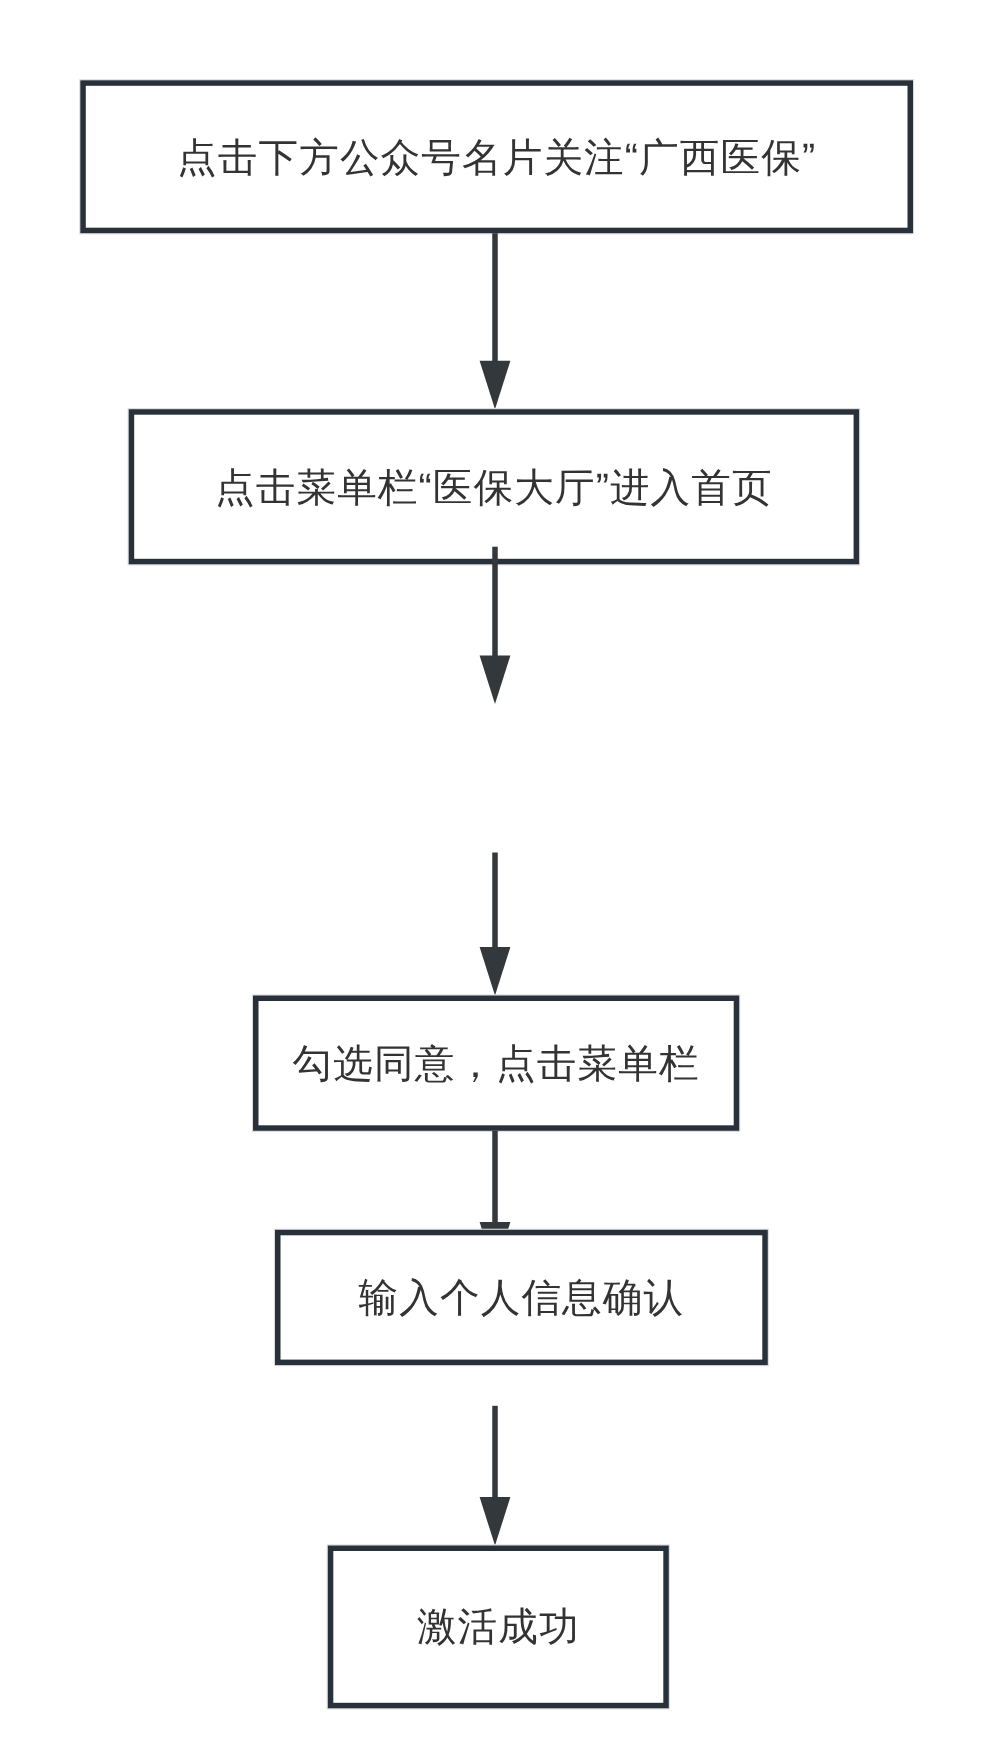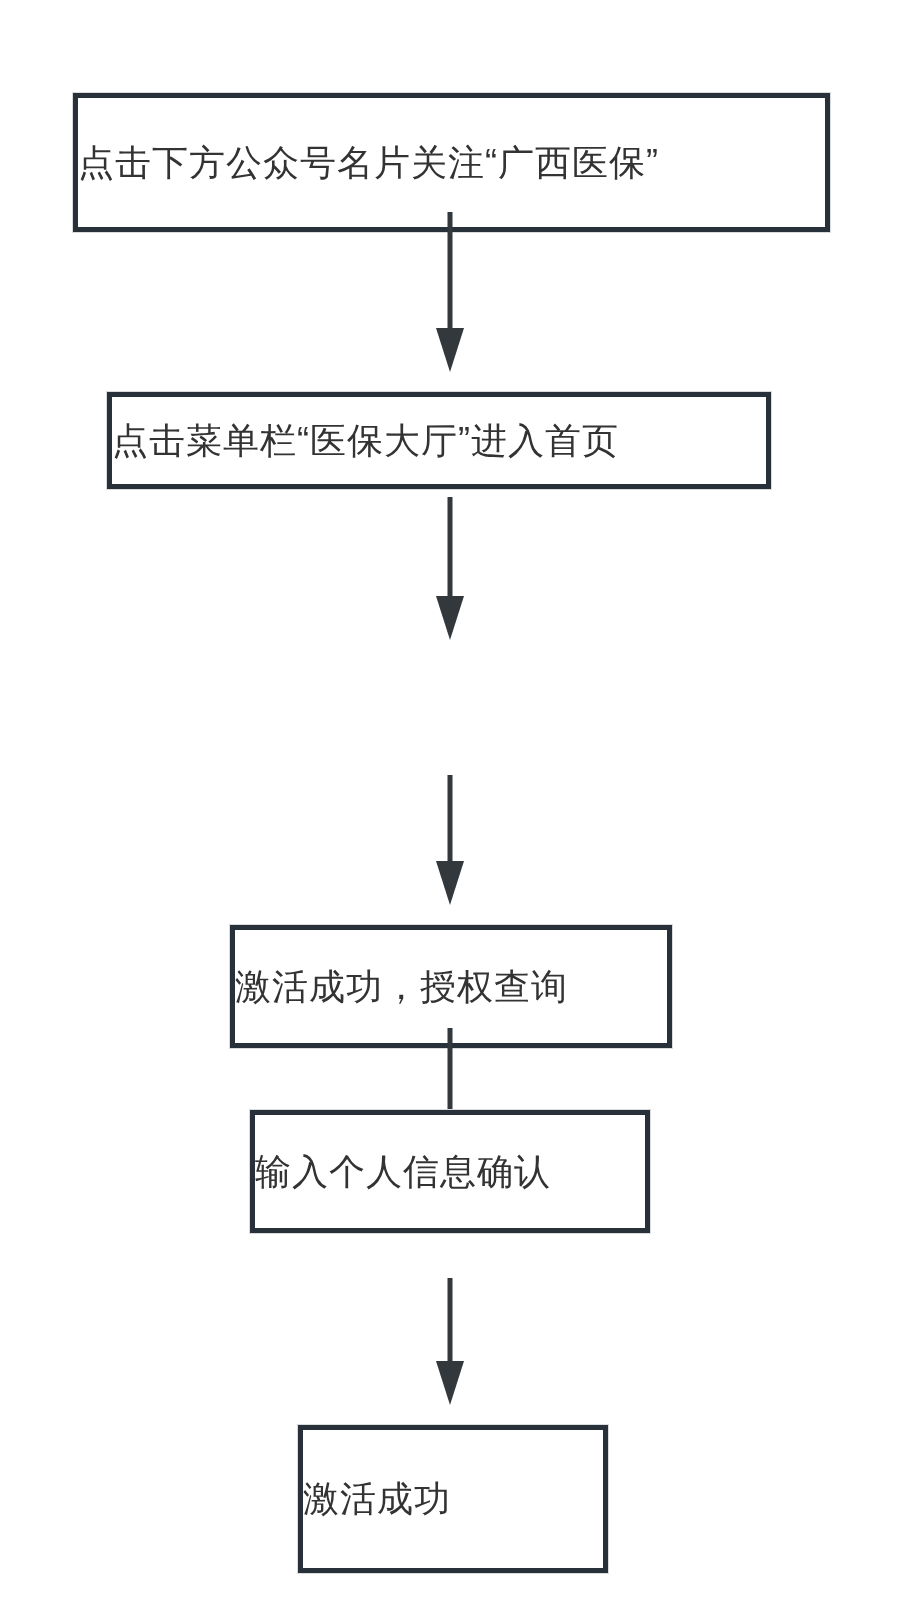--- a/index.html
+++ b/index.html
@@ -21,34 +21,34 @@
     overflow: hidden;
   }
 
   .box {
     position: absolute;
     background: var(--box-fill);
     border: 5px solid var(--box-border);
     box-shadow: 0 0 0 1px #d9dbdd;
     display: flex;
     align-items: center;
+    justify-content: center;
     text-align: center;
     color: var(--text);
     font-size: 36px;
     letter-spacing: 1px;
     line-height: 1.2;
-    margin-top: 20px;
   }
 
   
   .b1 { left: 73px;  top: 73px;   width: 757px; height: 139px; }
-  .b2 { left: 107px; top: 372px;  width: 664px; height: 97px; }
+  .b2 { left: 117px; top: 372px;  width: 664px; height: 141px; }
   .b3 { left: 120px; top: 640px;  width: 661px; height: 135px; }
   .b4 { left: 230px; top: 905px;  width: 442px; height: 123px; }
-  .b5 { left: 250px; top: 1090px; width: 400px; height: 123px; }
+  .b5 { left: 250px; top: 1118px; width: 448px; height: 123px; }
   .b6 { left: 298px; top: 1405px; width: 310px; height: 148px; }
 
   .arrow {
     position: absolute;
     width: 32px;
     left: 434px; 
   }
   .arrow .stem {
     position: absolute;
     left: 50%;
@@ -99,21 +99,21 @@
     <span class="head"></span>
   </div>
 
 
   <div class="arrow a3">
     <span class="stem"></span>
     <span class="head"></span>
   </div>
 
   <div class="box b4">
-    <span>激活成功，授权查询</span>
+    <span>勾选同意，点击菜单栏</span>
   </div>
 
   <div class="arrow a4">
     <span class="stem"></span>
     <span class="head"></span>
   </div>
 
   <div class="box b5">
     <span>输入个人信息确认</span>
   </div>

